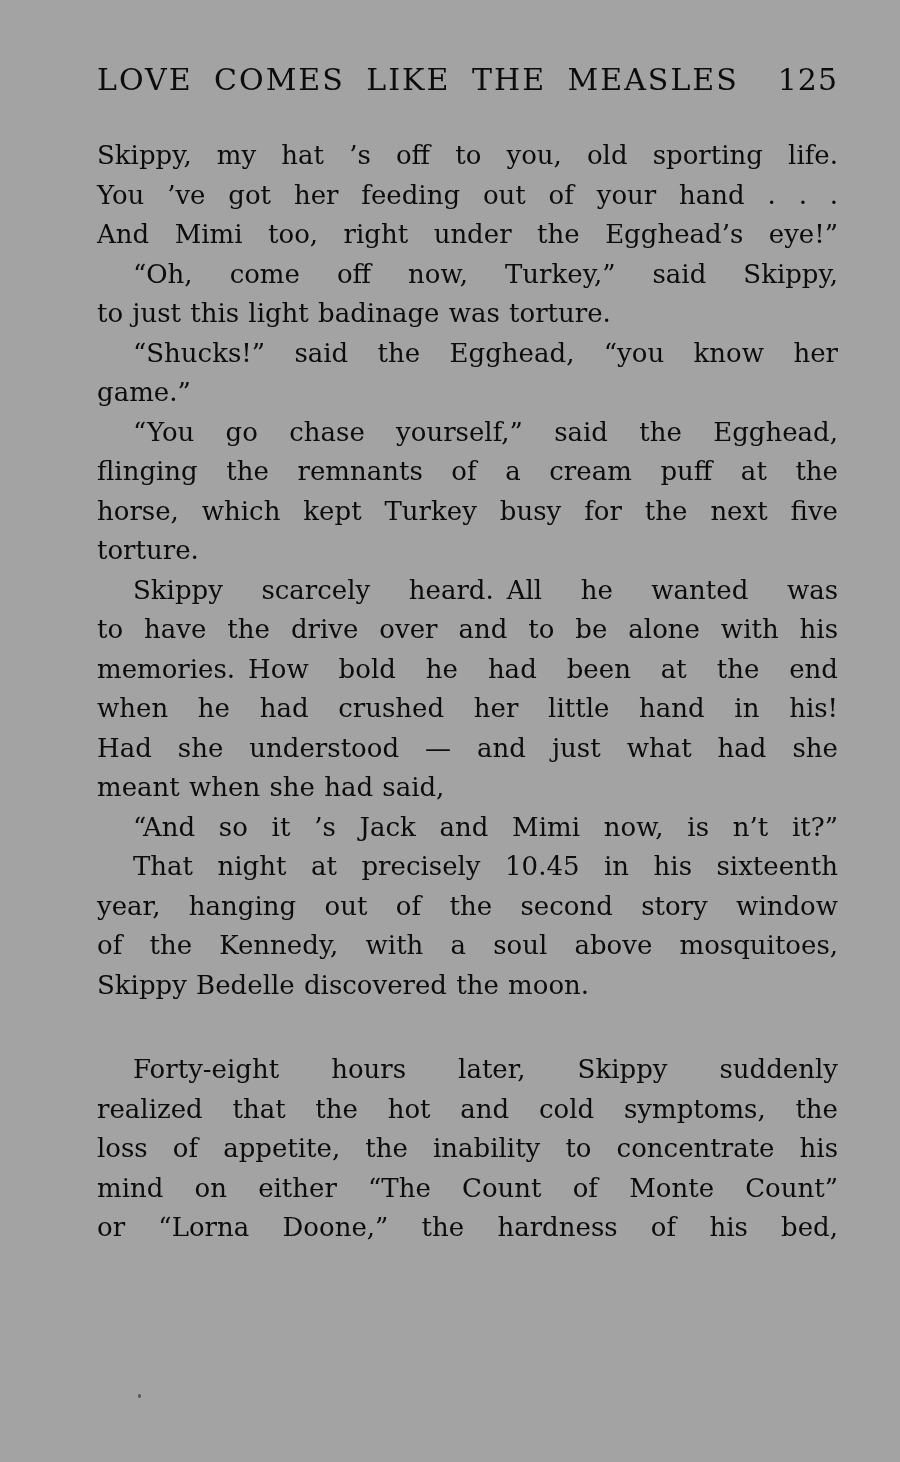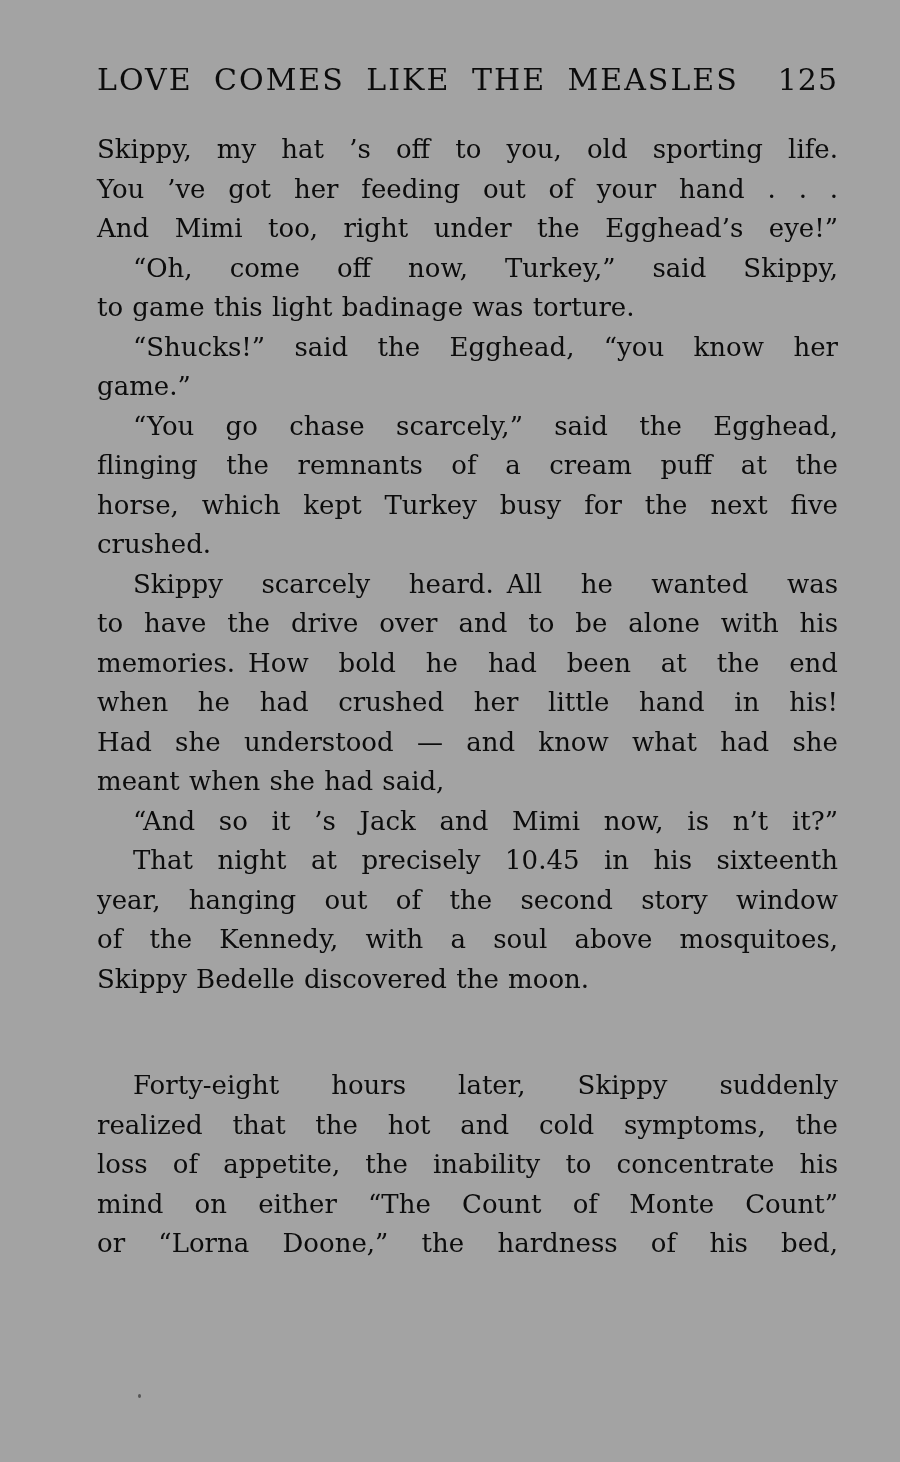--- a/index.html
+++ b/index.html
@@ -28,39 +28,39 @@
     font-weight: normal;
     letter-spacing: 2px;
     word-spacing: 10px;
     white-space: nowrap;
   }
   .running-head .page-number {
     letter-spacing: 1px;
   }
   .text-block {
     position: absolute;
-    top: 130px;
+    top: 136px;
     left: 97px;
     width: 741px;
     font-size: 26px;
     line-height: 39.5px;
     word-spacing: 1px;
   }
   .para .line {
     text-align: justify;
     text-align-last: justify;
   }
   .para .line.last-left {
     text-align-last: left;
   }
   .para.indent .line:first-child {
     text-indent: 36px;
   }
   .para.space-before {
-    margin-top: 67px;
+    margin-top: 45px;
   }
   .ink-dot {
     position: absolute;
     left: 138px;
     top: 1394px;
     width: 3px;
     height: 4px;
     background: #555;
     border-radius: 50%;
   }
@@ -75,38 +75,38 @@
   </div>
 
   <div class="text-block" id="text-block">
       <div class="para">
         <div class="line">Skippy, my hat ’s off to you, old sporting life.</div>
         <div class="line">You ’ve got her feeding out of your hand . . .</div>
         <div class="line">And Mimi too, right under the Egghead’s eye!”</div>
       </div>
       <div class="para indent">
         <div class="line">“Oh, come off now, Turkey,” said Skippy,</div>
-        <div class="line last-left">to game this light badinage was torture.</div>
+        <div class="line last-left">to just this light badinage was torture.</div>
       </div>
       <div class="para indent">
         <div class="line">“Shucks!” said the Egghead, “you know her</div>
         <div class="line last-left">game.”</div>
       </div>
       <div class="para indent">
-        <div class="line">“You go chase scarcely,” said the Egghead,</div>
+        <div class="line">“You go chase yourself,” said the Egghead,</div>
         <div class="line">flinging the remnants of a cream puff at the</div>
         <div class="line">horse, which kept Turkey busy for the next five</div>
-        <div class="line last-left">crushed.</div>
+        <div class="line last-left">torture.</div>
       </div>
       <div class="para indent">
         <div class="line">Skippy scarcely heard. All he wanted was</div>
         <div class="line">to have the drive over and to be alone with his</div>
         <div class="line">memories. How bold he had been at the end</div>
         <div class="line">when he had crushed her little hand in his!</div>
-        <div class="line">Had she understood — and know what had she</div>
+        <div class="line">Had she understood — and just what had she</div>
         <div class="line last-left">meant when she had said,</div>
       </div>
       <div class="para indent">
         <div class="line">“And so it ’s Jack and Mimi now, is n’t it?”</div>
       </div>
       <div class="para indent">
         <div class="line">That night at precisely 10.45 in his sixteenth</div>
         <div class="line">year, hanging out of the second story window</div>
         <div class="line">of the Kennedy, with a soul above mosquitoes,</div>
         <div class="line last-left">Skippy Bedelle discovered the moon.</div>

